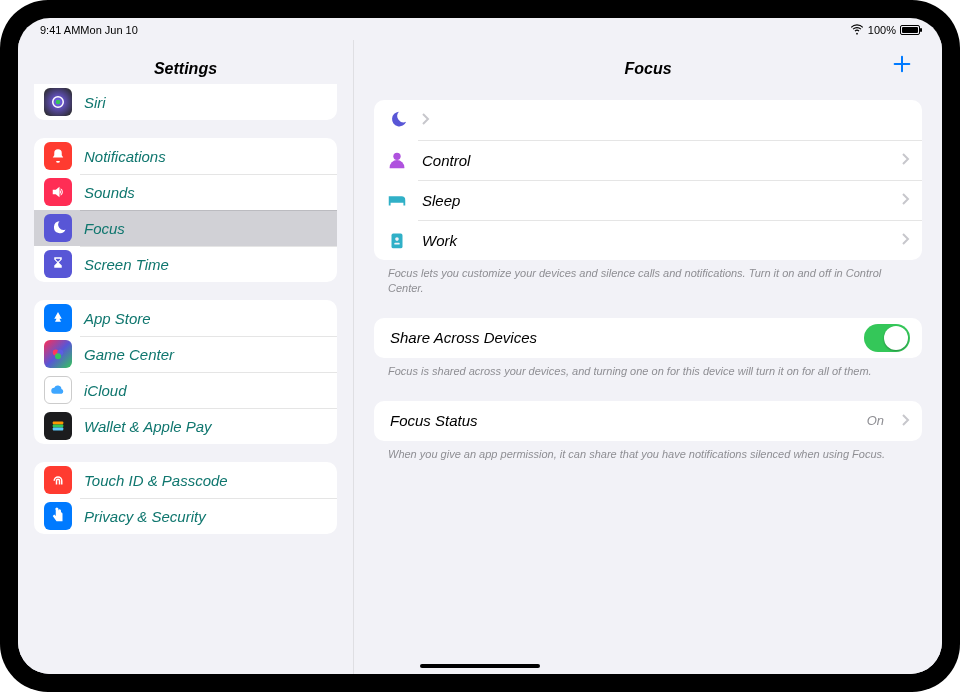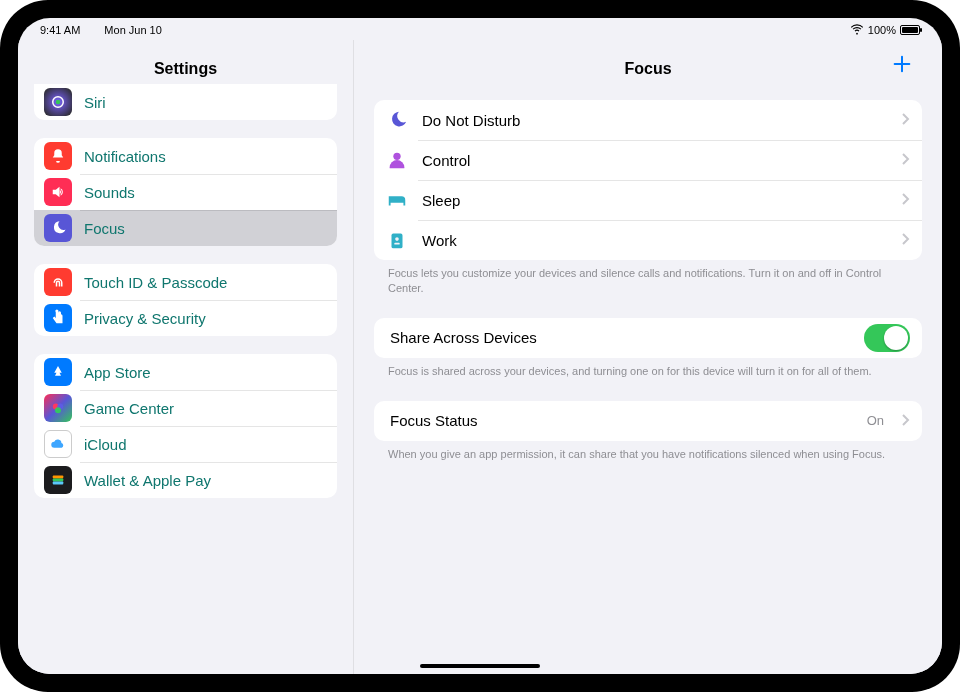--- a/index.html
+++ b/index.html
@@ -34,33 +34,34 @@
   .statusbar {
     height: 22px;
     flex: 0 0 22px;
     display: flex;
     align-items: center;
     padding: 2px 22px 0 22px;
     font-size: 11px;
     font-weight: 500;
     color: #000;
   }
-  .statusbar .left { display:flex; gap:24px;align-items:center; }
+  .statusbar .left { display:flex; gap:0;align-items:center; }
   .statusbar .right { margin-left:auto; display:flex; align-items:center; gap:4px; }
   .battery {
     width: 20px; height: 10px; border:1px solid #000; border-radius:2px; position:relative;
   }
   .battery::after { content:""; position:absolute; right:-3px; top:2px; width:2px; height:4px; background:#000; border-radius:1px;}
   .battery .fill { position:absolute; left:1px; top:1px; bottom:1px; right:1px; background:#000; border-radius:1px;}
   .wifi { width:14px; }
 
   .split {
     flex: 1 1 auto;
     display: flex;
     min-height: 0;
+    font-style: italic;
   }
   .sidebar {
     width: 336px;
     flex: 0 0 336px;
     background: #f2f2f7;
     border-right: 1px solid rgba(0,0,0,0.08);
     display: flex;
     flex-direction: column;
   }
   .sidebar-header {
@@ -272,39 +273,27 @@
               <span class="label">Sounds</span>
             </div>
             <div class="row selected">
               <span class="icon bg-indigo">
                 <svg viewBox="0 0 24 24" fill="#fff">
                     <path d="M14 3a8 8 0 108 11 7 7 0 01-8-11z"></path>
                   </svg>
               </span>
               <span class="label">Focus</span>
             </div>
-          </div>
-
-          <div class="group">
-            <div class="row">
-              <span class="icon bg-red">
-                <svg viewBox="0 0 24 24" fill="none" stroke="#fff" stroke-width="2">
-                    <path d="M7 13a5 5 0 0110 0v5"></path>
-                    <path d="M10 18v-5a2 2 0 114 0v5"></path>
-                  </svg>
-              </span>
-              <span class="label">Touch ID &amp; Passcode</span>
-            </div>
-            <div class="row">
-              <span class="icon bg-blue">
-                <svg viewBox="0 0 24 24" fill="#fff">
-                    <path d="M9 4v8l-2-2-2 2 5 7h8V9a2 2 0 00-2-2V5a2 2 0 00-4 0V4a2 2 0 10-3 0z"></path>
-                  </svg>
-              </span>
-              <span class="label">Privacy &amp; Security</span>
+            <div class="row">
+              <span class="icon bg-indigo">
+                <svg viewBox="0 0 24 24" fill="#fff">
+                    <path d="M7 3h10v3l-4 4 4 4v3H7v-3l4-4-4-4V3zm2 2v1l3 3 3-3V5H9z"></path>
+                  </svg>
+              </span>
+              <span class="label">Screen Time</span>
             </div>
           </div>
 
           <div class="group">
             <div class="row">
               <span class="icon bg-blue">
                 <svg viewBox="0 0 24 24" fill="#fff">
                     <path d="M12 4l5 9h-3l2 4H8l2-4H7l5-9z"></path>
                   </svg>
               </span>
@@ -330,20 +319,40 @@
             </div>
             <div class="row">
               <span class="icon bg-black">
                 <svg viewBox="0 0 24 24">
                     <rect x="5" y="6" width="14" height="4" rx="1" fill="#ff9500"></rect>
                     <rect x="5" y="10" width="14" height="4" rx="1" fill="#34c759"></rect>
                     <rect x="5" y="14" width="14" height="4" rx="1" fill="#5ac8fa"></rect>
                   </svg>
               </span>
               <span class="label">Wallet &amp; Apple Pay</span>
+            </div>
+          </div>
+
+          <div class="group">
+            <div class="row">
+              <span class="icon bg-red">
+                <svg viewBox="0 0 24 24" fill="none" stroke="#fff" stroke-width="2">
+                    <path d="M7 13a5 5 0 0110 0v5"></path>
+                    <path d="M10 18v-5a2 2 0 114 0v5"></path>
+                  </svg>
+              </span>
+              <span class="label">Touch ID &amp; Passcode</span>
+            </div>
+            <div class="row">
+              <span class="icon bg-blue">
+                <svg viewBox="0 0 24 24" fill="#fff">
+                    <path d="M9 4v8l-2-2-2 2 5 7h8V9a2 2 0 00-2-2V5a2 2 0 00-4 0V4a2 2 0 10-3 0z"></path>
+                  </svg>
+              </span>
+              <span class="label">Privacy &amp; Security</span>
             </div>
           </div>
 
 
         </div>
       </aside>
 
       <main class="detail">
         <div class="detail-header">
           <h2>Focus</h2>
@@ -356,21 +365,20 @@
 
         <div class="detail-body">
 
           <div class="dgroup">
             <div class="drow">
               <span class="dicon focus-moon">
                 <svg viewBox="0 0 24 24" fill="currentColor">
                     <path d="M14 3a8 8 0 108 11 7 7 0 01-8-11z"></path>
                   </svg>
               </span>
-              <span class="dlabel">Do Not Disturb</span>
               <span class="chev-sm"><svg viewBox="0 0 8 12">
                     <path d="M1 1l5 5-5 5" fill="none" stroke="#c7c7cc" stroke-width="2"></path>
                   </svg></span>
             </div>
             <div class="drow">
               <span class="dicon focus-person">
                 <svg viewBox="0 0 24 24" fill="currentColor">
                     <circle cx="12" cy="8" r="4"></circle>
                     <path d="M4 20a8 8 0 0116 0v1H4z"></path>
                   </svg>

